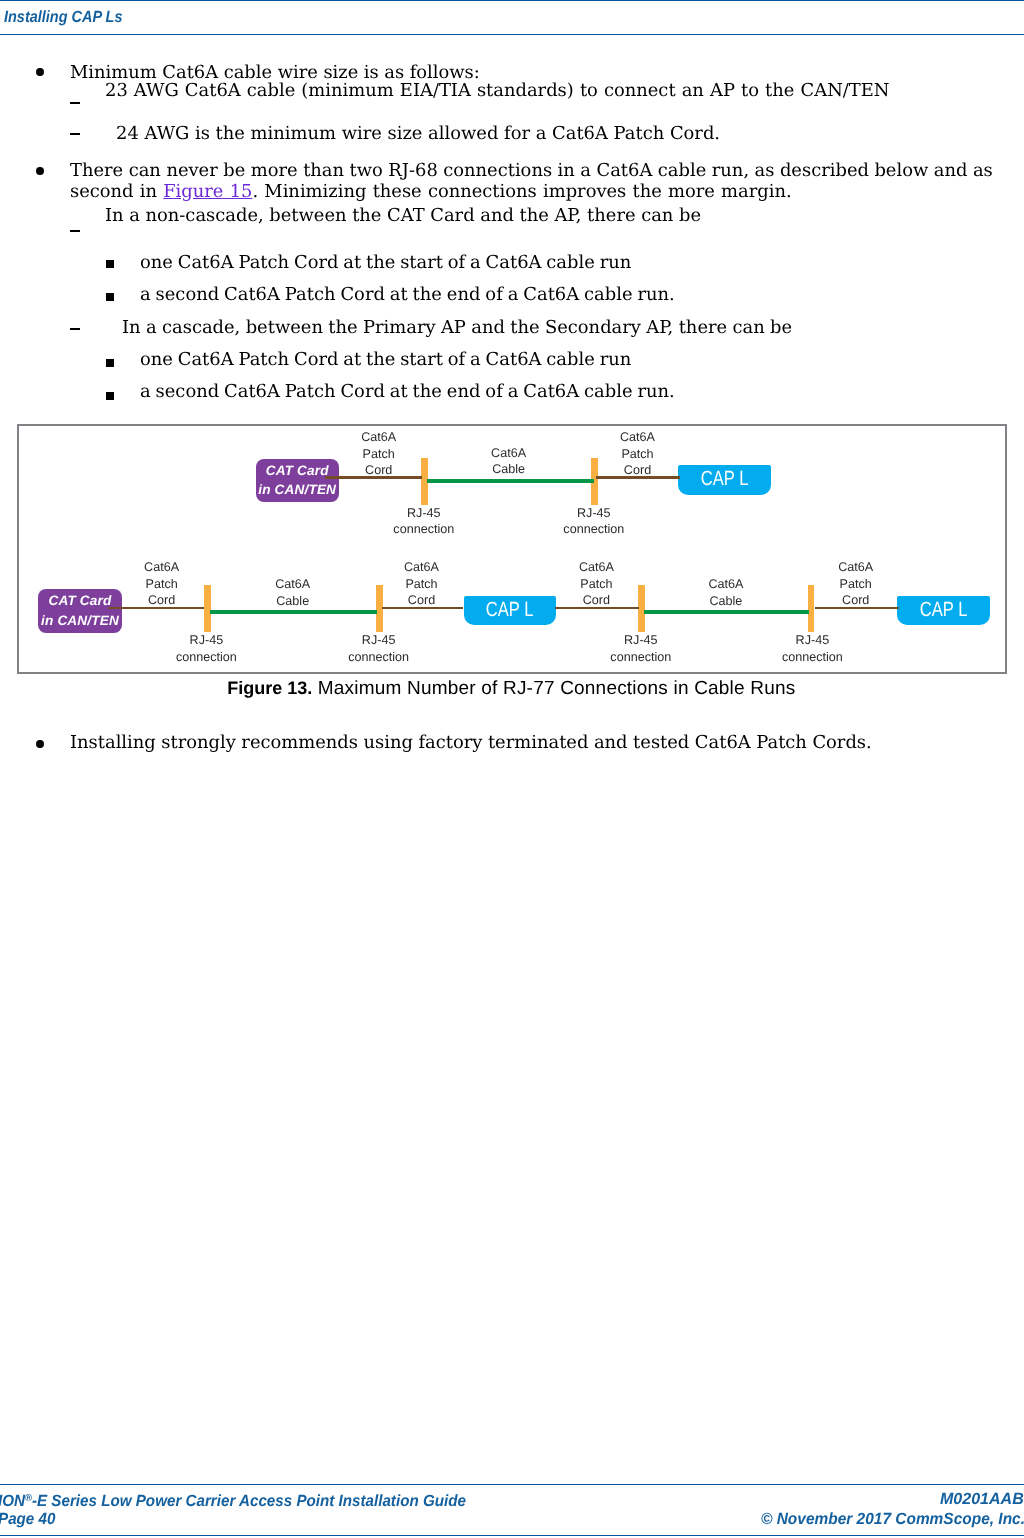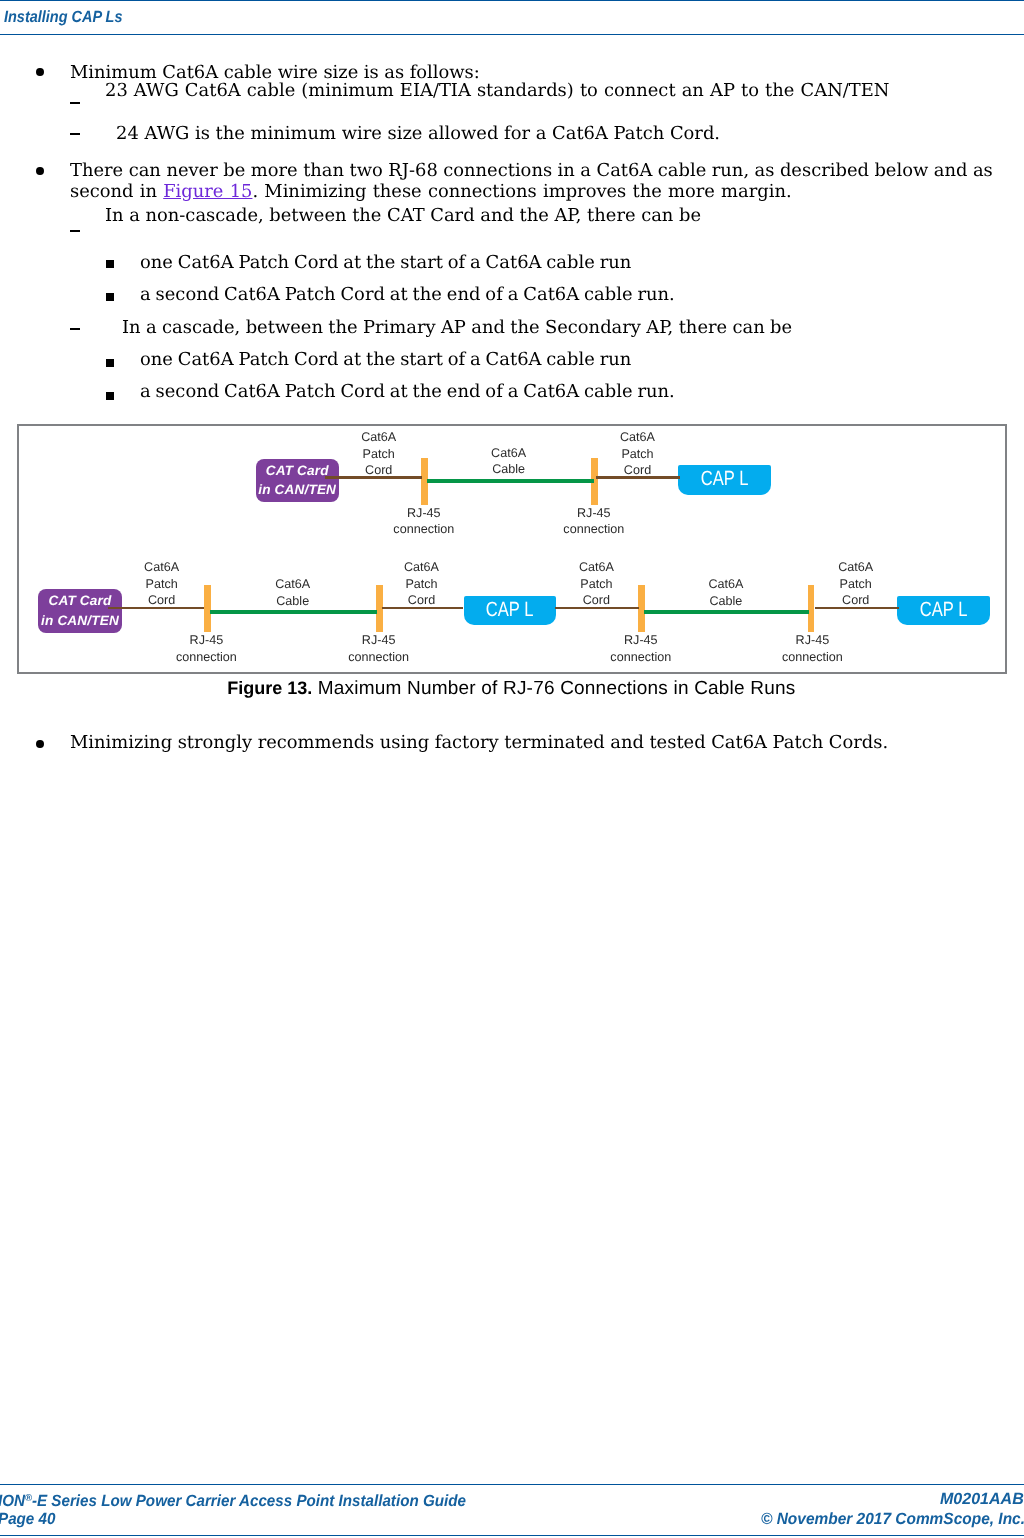--- a/index.html
+++ b/index.html
@@ -79,21 +79,21 @@
     <div class="dash" style="left:69.9px;top:328px"></div>
     <div class="ln" style="left:122px;top:316.5px;word-spacing:-0.31px">In a cascade, between the Primary AP and the Secondary AP, there can be</div>
 
     <div class="sq" style="left:106px;top:358.8px;width:8.1px;height:8.1px"></div>
     <div class="ln" style="left:140px;top:348.7px;word-spacing:-0.82px">one Cat6A Patch Cord at the start of a Cat6A cable run</div>
 
     <div class="sq" style="left:106px;top:391.9px;width:8.1px;height:8.1px"></div>
     <div class="ln" style="left:140px;top:380.7px;word-spacing:-0.75px">a second Cat6A Patch Cord at the end of a Cat6A cable run.</div>
 
     <div class="disc" style="left:36.4px;top:740px"></div>
-    <div class="ln" style="left:70px;top:732.2px;word-spacing:-0.14px">Minimizing strongly recommends using factory terminated and tested Cat6A Patch Cords.</div>
+    <div class="ln" style="left:70px;top:732.2px;word-spacing:-0.14px">Installing strongly recommends using factory terminated and tested Cat6A Patch Cords.</div>
   </div>
 
   <div class="figbox" style="left:16.5px;top:423.6px;width:990.5px;height:250.9px"></div>
   <div>
 
     <div class="wire brown" style="left:325.1px;top:475.9px;width:96.5px;height:2.9px"></div>
     <div class="wire green" style="left:426.5px;top:478.9px;width:167px;height:3.9px"></div>
     <div class="wire brown" style="left:596px;top:475.9px;width:83.5px;height:2.9px"></div>
 
     <div class="node cat" style="left:255.5px;top:458.6px;width:83.4px;height:43.5px;font-size:13.6px">
@@ -164,21 +164,21 @@
     <div class="flab" style="left:166.4px;top:632.2px;width:80px">RJ-45
 connection</div>
     <div class="flab" style="left:338.6px;top:632.2px;width:80px">RJ-45
 connection</div>
     <div class="flab" style="left:600.8px;top:632.2px;width:80px">RJ-45
 connection</div>
     <div class="flab" style="left:772.4px;top:632.2px;width:80px">RJ-45
 connection</div>
   </div>
 
-  <div class="fcap" style="left:227.3px;top:678px"><b>Figure 13.</b><span> Maximum Number of RJ-76 Connections in Cable Runs</span></div>
+  <div class="fcap" style="left:227.3px;top:678px"><b>Figure 13.</b><span> Maximum Number of RJ-77 Connections in Cable Runs</span></div>
 
   <div class="rule" style="left:0;top:1483.9px;width:1024px;height:1.6px"></div>
   <div class="ftxt" style="left:-2px;top:1490.5px"><span>ION</span><sup>®</sup><span>-E Series Low Power Carrier Access Point Installation Guide</span></div>
   <div class="ftxt" style="left:-2px;top:1510.5px">Page 40</div>
   <div class="ftxt" style="left:940px;top:1490.5px;transform:scaleX(0.99)">M0201AAB</div>
   <div class="ftxt" style="left:761px;top:1510.5px;transform:scaleX(0.955)">© November 2017 CommScope, Inc.</div>
   <div class="rule" style="left:0;top:1534.7px;width:1024px;height:1.8px"></div>
 </div>
 
 </body></html>

